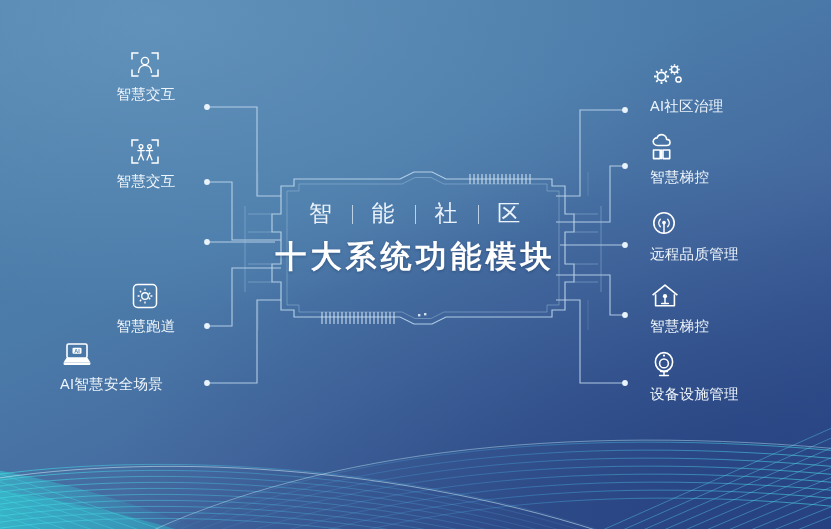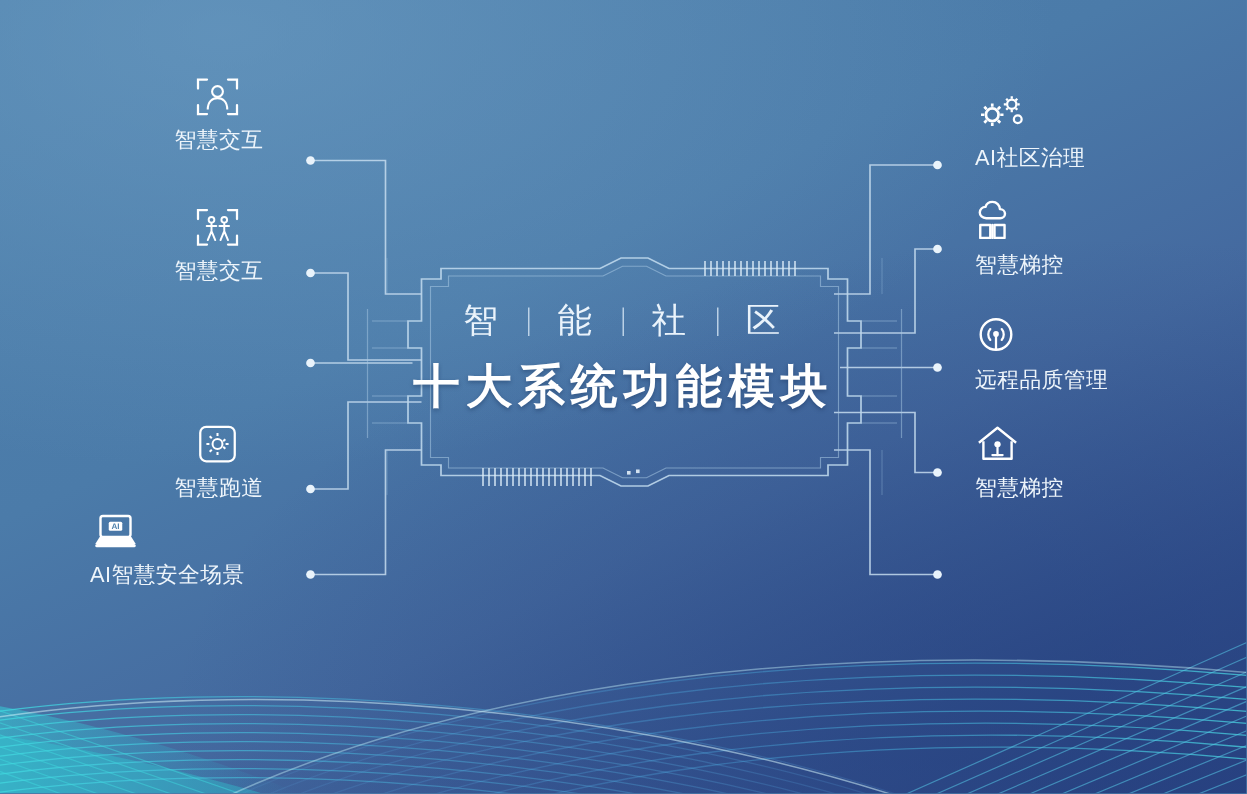--- a/index.html
+++ b/index.html
@@ -381,14 +381,31 @@
           <path d="M5.6,12.2 L5.6,23.8 L24.4,23.8 L24.4,12.2"></path>
         </g>
         <circle cx="15" cy="14.2" r="2.1" fill="#ffffff"></circle>
         <path d="M15,16.6 L15,21.4" fill="none" stroke="#ffffff" stroke-width="1.5" stroke-linecap="round"></path>
         <path d="M11.6,21.4 L18.4,21.4" fill="none" stroke="#ffffff" stroke-width="1.5" stroke-linecap="round"></path>
       </svg>
     </div>
     <div class="lbl">智慧梯控</div>
   </div>
 
+  <div class="module mod-right" style="left:650px;top:350px;">
+    <div class="ico">
+      <svg width="32" height="30" viewBox="0 0 32 30">
+        <g fill="none" stroke="#ffffff" stroke-width="1.6">
+          <ellipse cx="14" cy="12" rx="8.6" ry="9.4"></ellipse>
+          <circle cx="14" cy="13.4" r="4.4"></circle>
+        </g>
+        <circle cx="14" cy="5.6" r="1.1" fill="#ffffff"></circle>
+        <g fill="none" stroke="#ffffff" stroke-width="1.5" stroke-linecap="round">
+          <path d="M14,21.4 L14,25.4"></path>
+          <path d="M9.6,25.4 L18.4,25.4"></path>
+          <path d="M10.6,21.6 L17.4,21.6"></path>
+        </g>
+      </svg>
+    </div>
+    <div class="lbl">设备设施管理</div>
+  </div>
 
 </div>
 
 </body></html>

